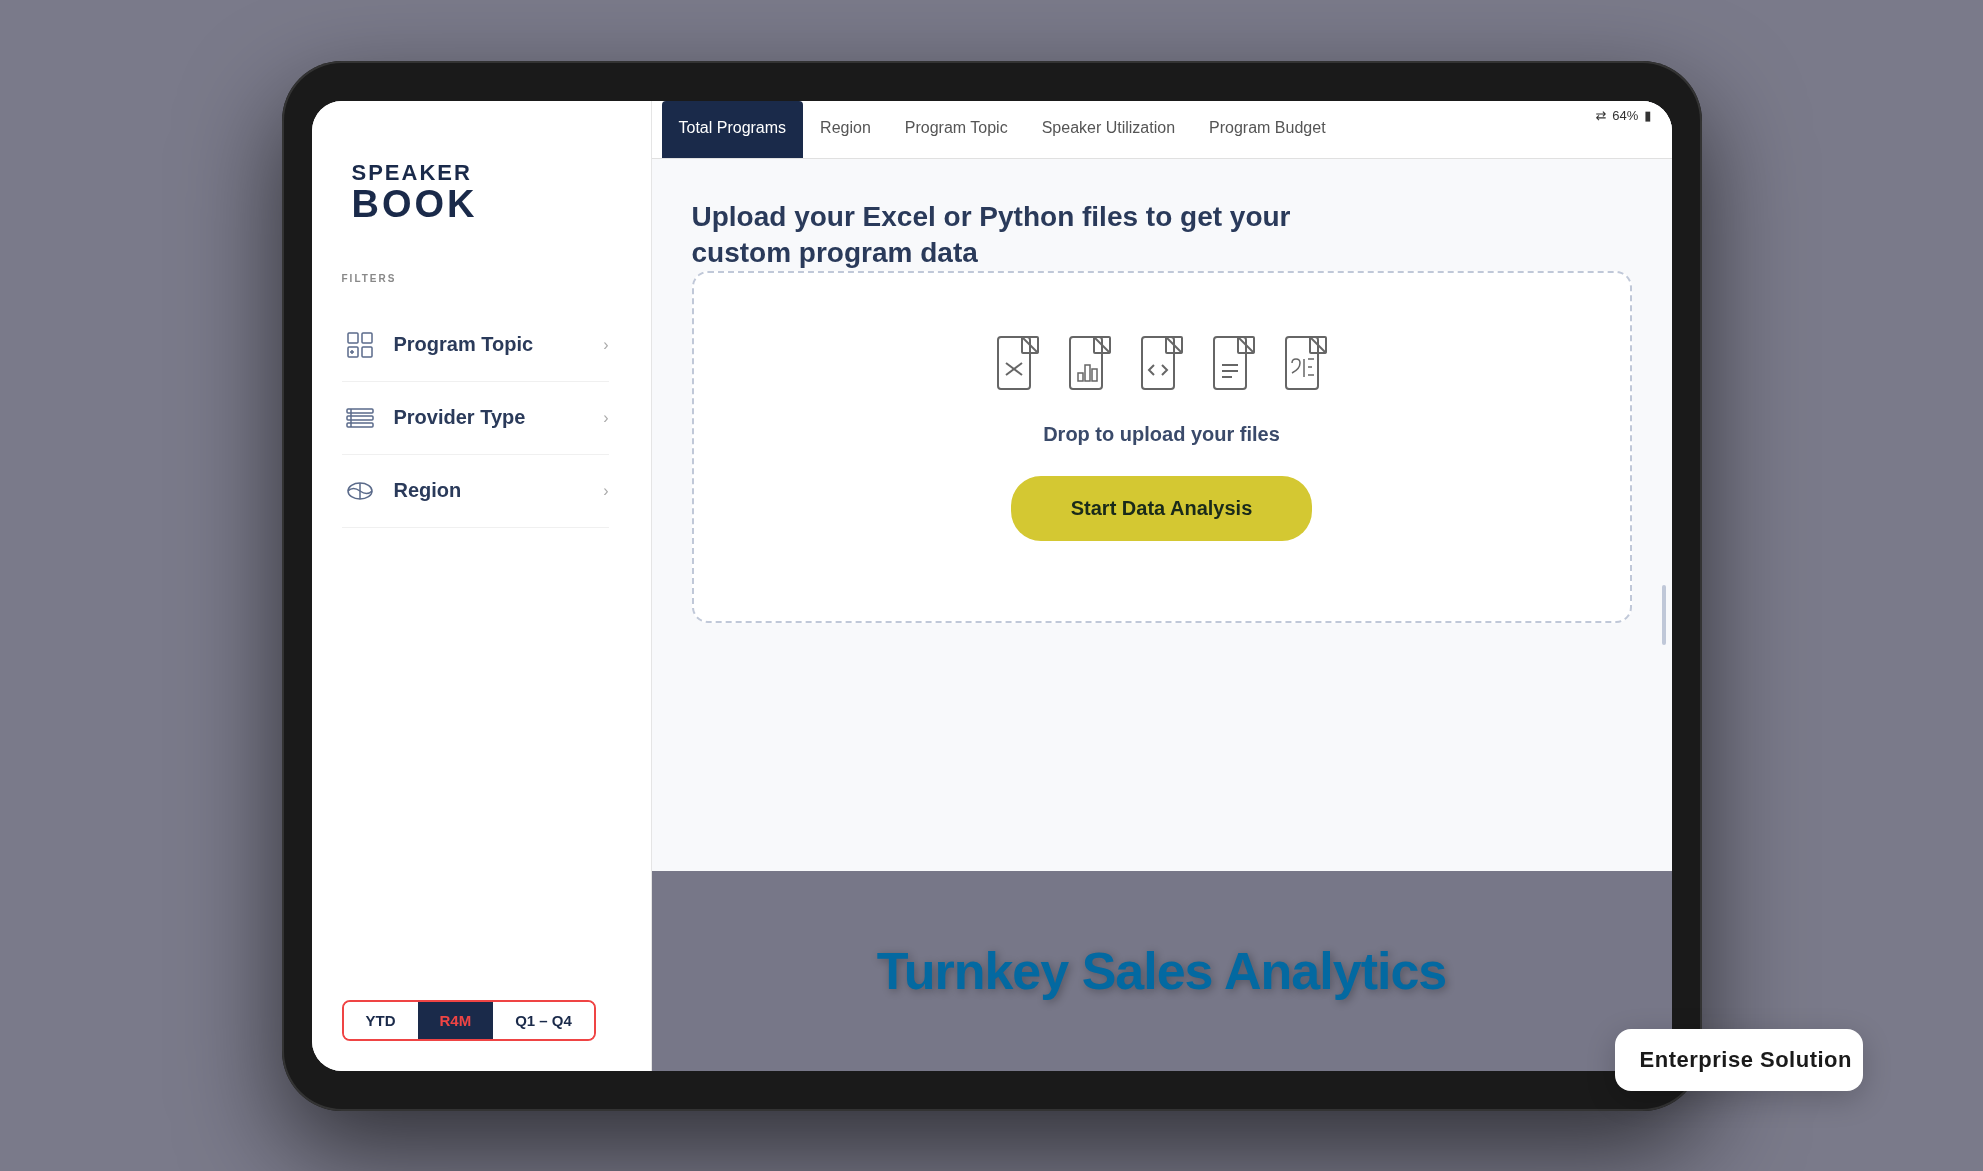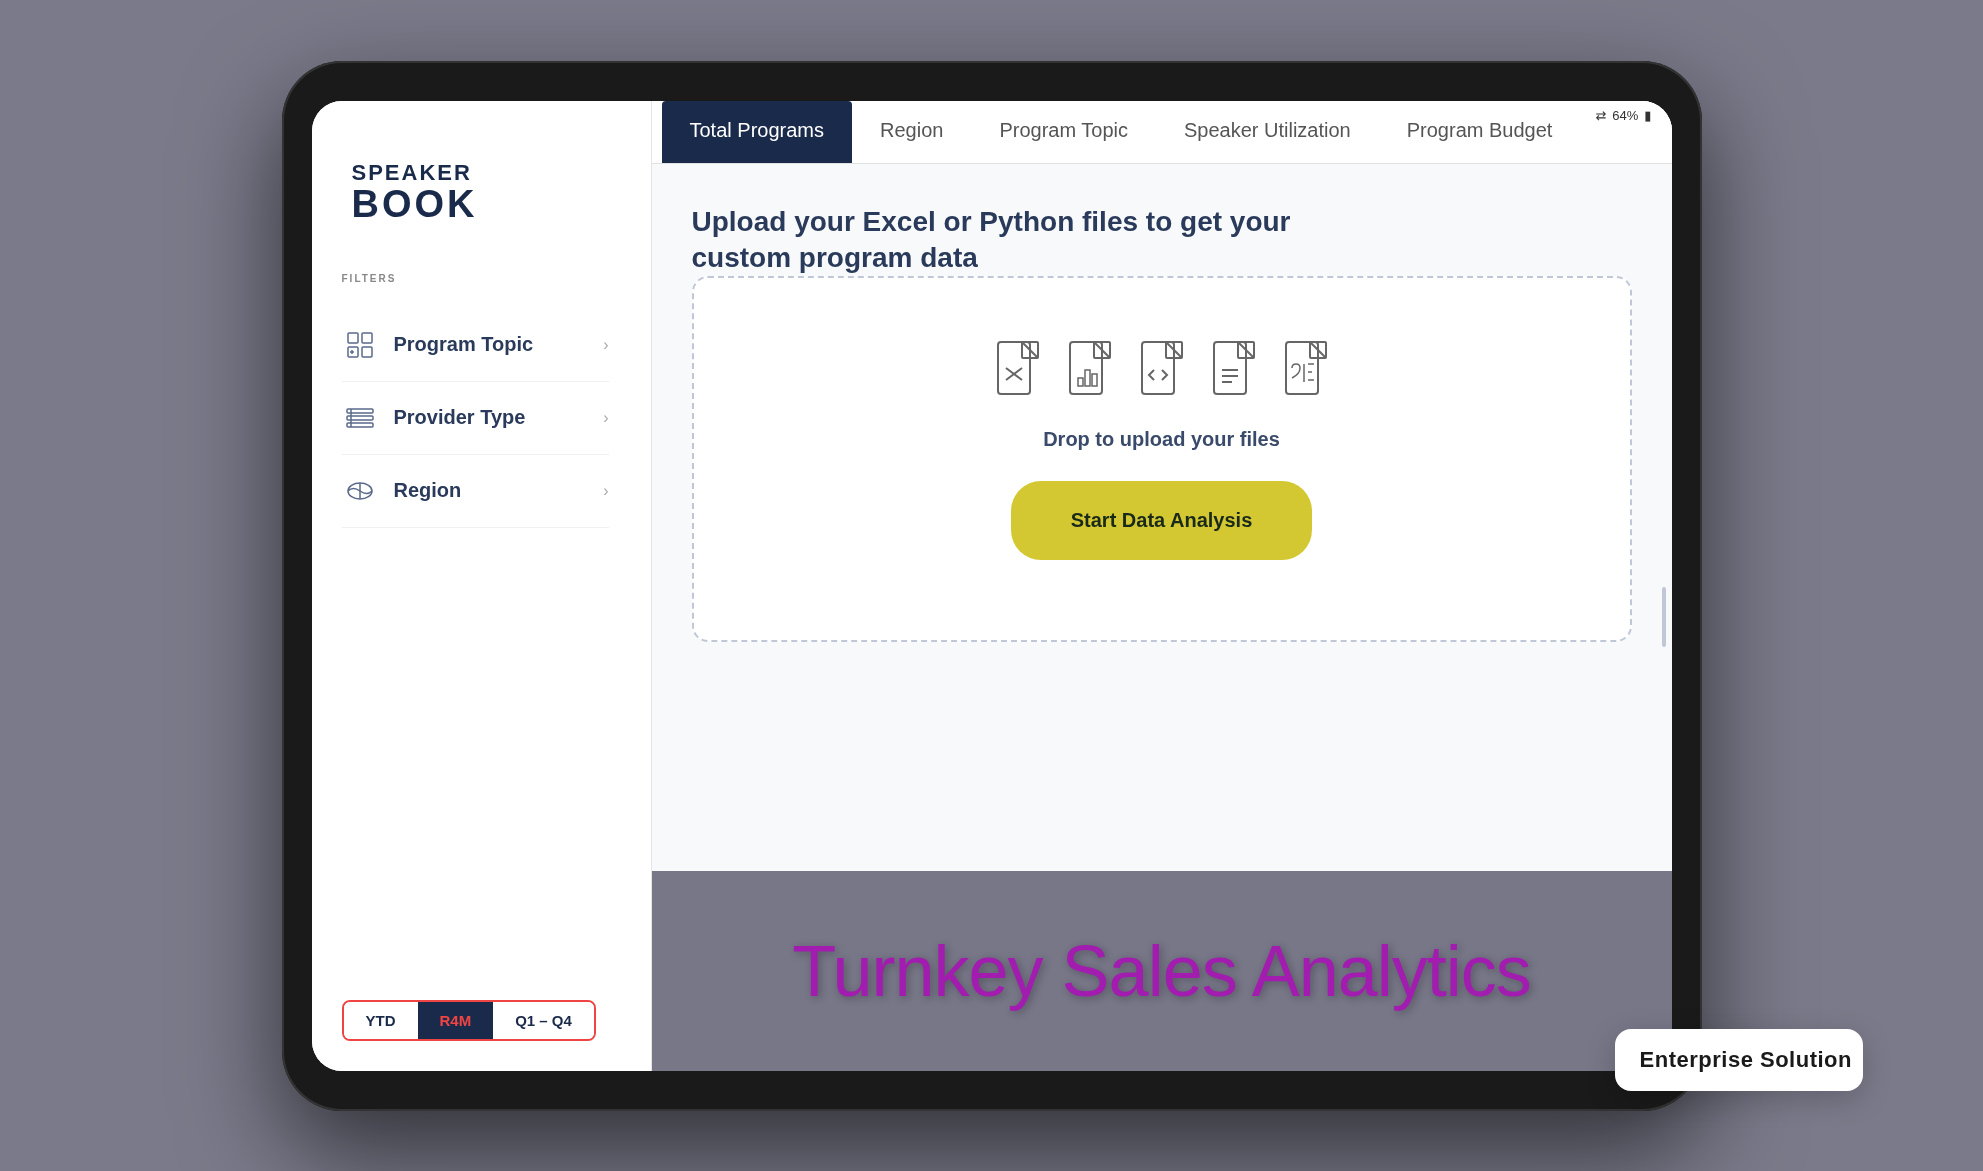--- a/index.html
+++ b/index.html
@@ -184,22 +184,22 @@
     
     .tabs-bar {
       display: flex;
       flex-direction: row;
       background: #ffffff;
       border-bottom: 1px solid #e0e0e0;
       padding: 0 10px;
     }
 
     .tab-item {
-      padding: 18px 28px;
-      font-size: 20px;
+      padding: 18px 17px;
+      font-size: 16px;
       font-weight: 500;
       color: #555;
       cursor: pointer;
       border-bottom: 3px solid transparent;
       white-space: nowrap;
     }
 
     .tab-item.active {
       background: #1a2a4a;
       color: #ffffff;
@@ -264,21 +264,21 @@
       font-weight: 600;
       color: #3a4a6a;
       margin-bottom: 30px;
     }
 
     .start-btn {
       background: #d4c832;
       color: #1a2a1a;
       border: none;
       border-radius: 30px;
-      padding: 28px 60px;
+      padding: 21px 60px;
       font-size: 20px;
       font-weight: 700;
       cursor: pointer;
       min-width: 300px;
     }
 
     
     .overlay-banner {
       position: absolute;
       bottom: 0;
@@ -286,23 +286,23 @@
       right: 0;
       height: 200px;
       background: rgba(100, 100, 120, 0.88);
       display: flex;
       align-items: center;
       justify-content: center;
       z-index: 50;
     }
 
     .overlay-text {
-      font-size: 72px;
-      font-weight: 400;
-      color: #a21caf;
+      font-size: 52px;
+      font-weight: 700;
+      color: #0369a1;
       letter-spacing: -1px;
       text-shadow: 2px 2px 8px rgba(0,0,0,0.3);
     }
 
     
     .enterprise-badge {
       position: absolute;
       bottom: 40px;
       right: 40px;
       background: #ffffff;

